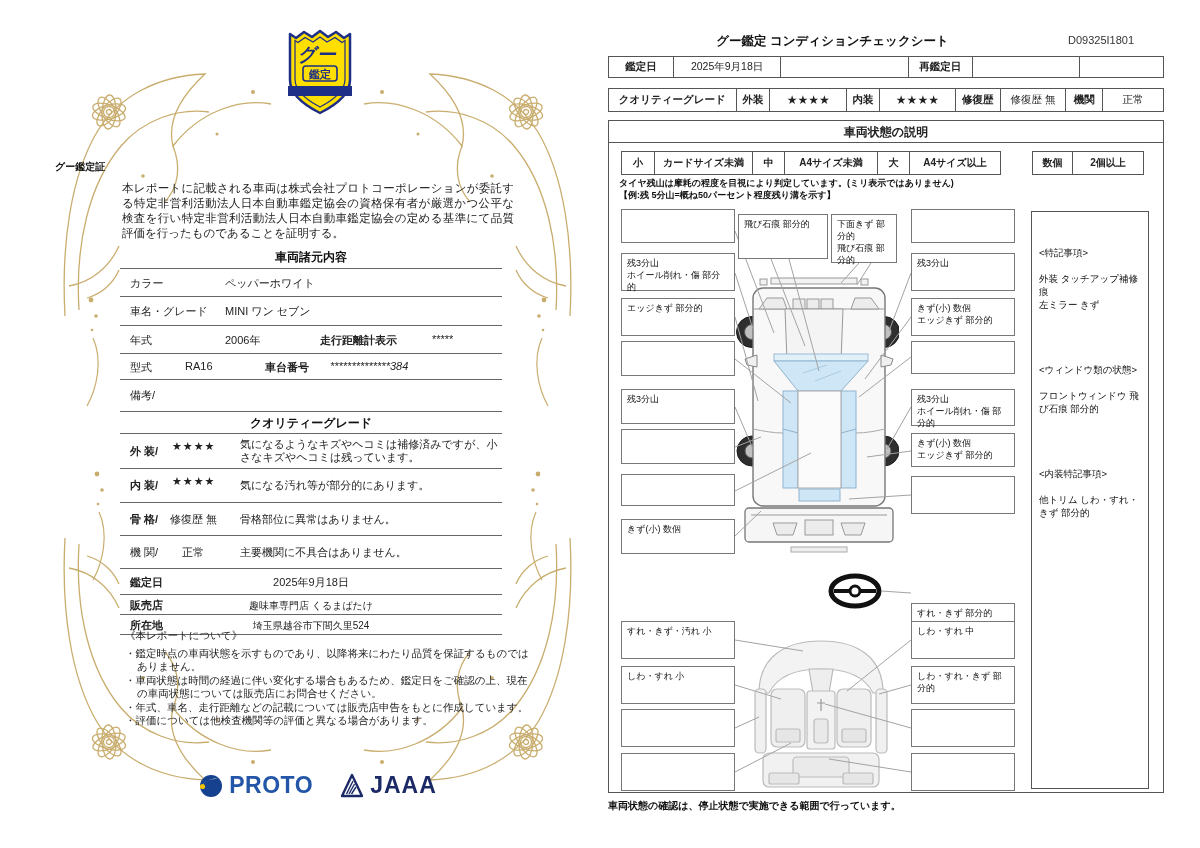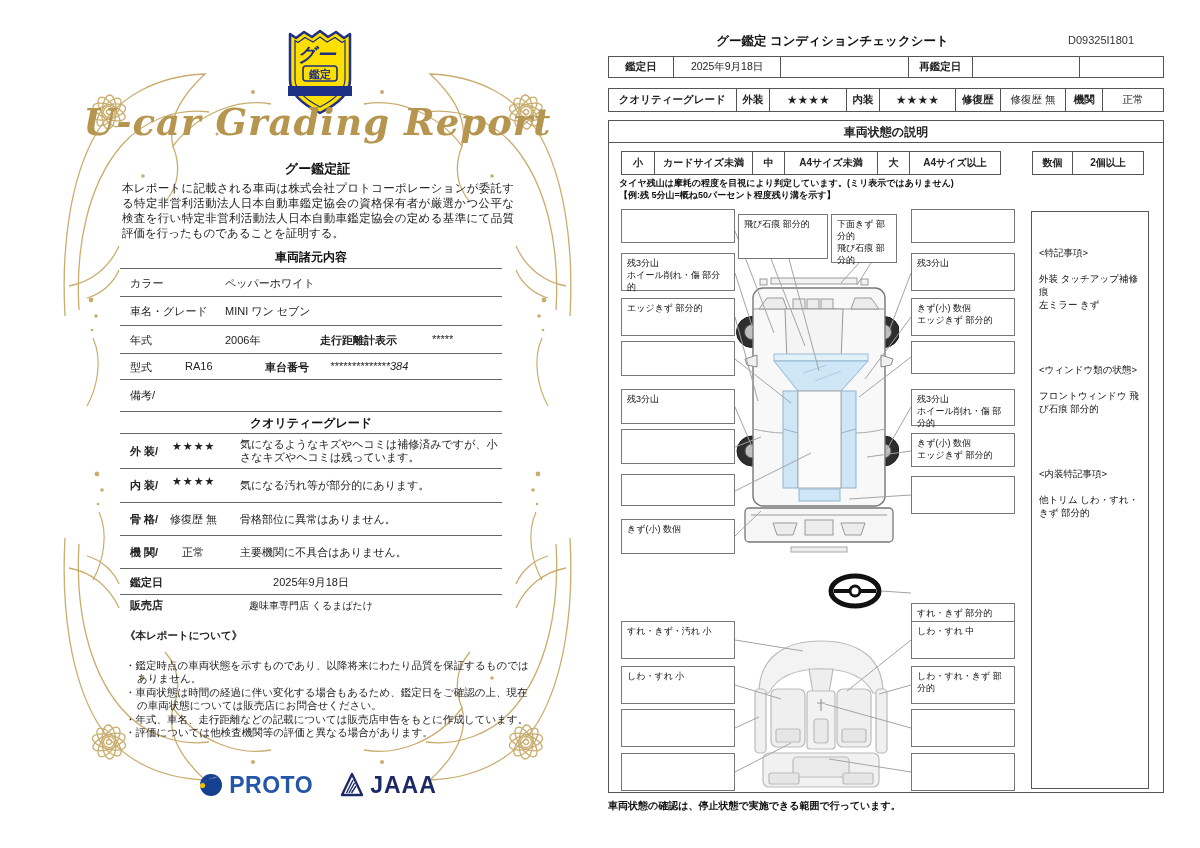--- a/index.html
+++ b/index.html
@@ -6,36 +6,36 @@
   .canvas{position:relative;width:1200px;height:848px;background:#ffffff;overflow:hidden;
           font-family:"Liberation Sans","DejaVu Sans",sans-serif;color:#222;}
   .abs{position:absolute;}
 
   
   .page-left{position:absolute;left:55px;top:0;width:525px;height:848px;}
   .deco{position:absolute;inset:0;pointer-events:none;}
   .gr-title{position:absolute;left:0;top:100px;width:100%;text-align:center;
             font-family:"DejaVu Serif","Liberation Serif",serif;font-style:italic;font-weight:bold;
             font-size:37px;color:#b6954f;letter-spacing:1px;}
-  .cert-sub{position:absolute;left:0;top:160px;width:100%;text-align:center;font-weight:bold;font-size:13px;color:#111;}
+  .cert-sub{position:absolute;left:0;top:160px;width:100%;text-align:left;font-weight:bold;font-size:10px;color:#111;}
   .intro{position:absolute;left:67px;top:181px;width:392px;font-size:11.5px;line-height:15px;text-align:justify;color:#222;}
   .sec-title{position:absolute;width:382px;left:65px;text-align:center;font-weight:bold;font-size:12px;color:#111;}
   .ltable{position:absolute;left:65px;width:382px;}
   .lrow{position:relative;border-top:1px solid #666;}
   .lrow.last{border-bottom:1px solid #666;}
   .lrow span{position:absolute;font-size:11px;color:#222;white-space:nowrap;}
   .lrow .lab{left:10px;}
   .stars{font-size:14px;letter-spacing:1px;color:#111;font-weight:bold;}
   .desc{font-size:10.5px;line-height:13px;white-space:normal !important;}
   .cvalue{left:0;width:100%;text-align:center;}
   .about{position:absolute;left:70px;top:629px;width:405px;font-size:10.5px;line-height:13.5px;color:#222;}
-  .about .ttl{margin-bottom:16px;font-weight:bold;}
+  .about .ttl{margin-bottom:4px;}
   .about .itm{padding-left:12px;text-indent:-12px;}
   .logos{position:absolute;left:0;top:772px;width:100%;display:flex;justify-content:center;align-items:center;gap:26px;}
-  .logo-proto,.logo-jaaa{display:flex;align-items:flex-start;gap:5px;}
+  .logo-proto,.logo-jaaa{display:flex;align-items:flex-end;gap:5px;}
   .logo-proto .txt{font-size:23px;font-weight:bold;color:#2356a8;letter-spacing:.5px;}
   .logo-jaaa .txt{font-size:23px;font-weight:bold;color:#1b2a66;letter-spacing:1px;}
 
   
   .page-right{position:absolute;left:600px;top:28px;width:570px;height:812px;}
   .sheet-title{position:absolute;left:0;top:5px;width:465px;text-align:center;font-weight:bold;font-size:12.5px;color:#111;}
   .sheet-code{position:absolute;left:468px;top:6px;width:96px;text-align:left;font-size:11px;color:#333;}
   .htable{position:absolute;left:8px;width:556px;display:flex;box-sizing:border-box;border:1px solid #555;background:#fff;}
   .htable .c{box-sizing:border-box;display:flex;align-items:center;justify-content:center;
              border-left:1px solid #555;font-size:10.5px;white-space:nowrap;overflow:hidden;}
@@ -107,21 +107,20 @@
       <path d="M32,3 L40,9 L48,4 L56,10 L62,6 L62,52 Q62,70 32,85 Q2,70 2,52 L2,6 L8,10 L16,4 L24,9 Z" fill="#ffdf00" stroke="#1d2f86" stroke-width="2.5" stroke-linejoin="round"></path>
       <path d="M32,9 L39,14 L47,9.5 L54,14.5 L57,12.5 L57,51 Q57,66 32,79 Q7,66 7,51 L7,12.5 L10,14.5 L17,9.5 L25,14 Z" fill="none" stroke="#1d2f86" stroke-width="1.2"></path>
       <text x="33" y="33" text-anchor="middle" font-size="19" font-weight="bold" fill="#1d2f86" transform="skewX(-6)">グー</text>
       <rect x="15" y="38" width="34" height="15" rx="3" fill="#ffdf00" stroke="#1d2f86" stroke-width="1.6"></rect>
       <text x="32" y="50" text-anchor="middle" font-size="11" font-weight="bold" fill="#1d2f86">鑑定</text>
       <path d="M-2,58 L66,58 L66,68 L-2,68 Z" fill="#1d2f86"></path>
       <path d="M-2,58 L-6,63 L-2,68 Z" fill="#1d2f86"></path>
       <path d="M66,58 L70,63 L66,68 Z" fill="#1d2f86"></path>
     </svg>
 
-    <div class="gr-title">U-car Grading Report</div>
     <div class="cert-sub">グー鑑定証</div>
     <div class="intro">本レポートに記載される車両は株式会社プロトコーポレーションが委託する特定非営利活動法人日本自動車鑑定協会の資格保有者が厳選かつ公平な検査を行い特定非営利活動法人日本自動車鑑定協会の定める基準にて品質評価を行ったものであることを証明する。</div>
 
     <div class="sec-title" style="top:249px;">車両諸元内容</div>
 
     <div class="ltable" style="top:268px;">
       <div class="lrow" style="height:27px;">
         <span class="lab" style="top:7px;">カラー</span>
         <span style="left:105px;top:7px;">ペッパーホワイト</span>
       </div>
@@ -158,31 +157,35 @@
         <span class="lab" style="top:9px;font-weight:bold;">内 装/</span>
         <span class="stars" style="left:52px;top:6px;">★★★★</span>
         <span class="desc" style="left:120px;top:10px;width:258px;">気になる汚れ等が部分的にあります。</span>
       </div>
       <div class="lrow" style="height:32px;">
         <span class="lab" style="top:9px;font-weight:bold;">骨 格/</span>
         <span style="left:50px;top:9px;">修復歴 無</span>
         <span class="desc" style="left:120px;top:10px;width:258px;">骨格部位に異常はありません。</span>
       </div>
       <div class="lrow" style="height:32px;">
-        <span class="lab" style="top:9px;font-weight:bold;text-align:right;">機 関/</span>
+        <span class="lab" style="top:9px;font-weight:normal;text-align:right;">機 関/</span>
         <span style="left:62px;top:9px;">正常</span>
         <span class="desc" style="left:120px;top:10px;width:258px;">主要機関に不具合はありません。</span>
       </div>
       <div class="lrow" style="height:25px;">
         <span class="lab" style="top:6px;font-weight:bold;">鑑定日</span>
         <span class="cvalue" style="top:6px;">2025年9月18日</span>
       </div>
       <div class="lrow" style="height:19px;">
         <span class="lab" style="top:3px;font-weight:bold;">販売店</span>
         <span class="cvalue" style="top:4px;font-size:10px;">趣味車専門店 くるまばたけ</span>
+      </div>
+      <div class="lrow last" style="height:19px;">
+        <span class="lab" style="top:3px;font-weight:bold;">所在地</span>
+        <span class="cvalue" style="top:4px;font-size:10px;">埼玉県越谷市下間久里524</span>
       </div>
     </div>
 
     <div class="about">
       <div class="ttl">《本レポートについて》</div>
       <div class="itm">・鑑定時点の車両状態を示すものであり、以降将来にわたり品質を保証するものではありません。</div>
       <div class="itm">・車両状態は時間の経過に伴い変化する場合もあるため、鑑定日をご確認の上、現在の車両状態については販売店にお問合せください。</div>
       <div class="itm">・年式、車名、走行距離などの記載については販売店申告をもとに作成しています。</div>
       <div class="itm">・評価については他検査機関等の評価と異なる場合があります。</div>
     </div>

